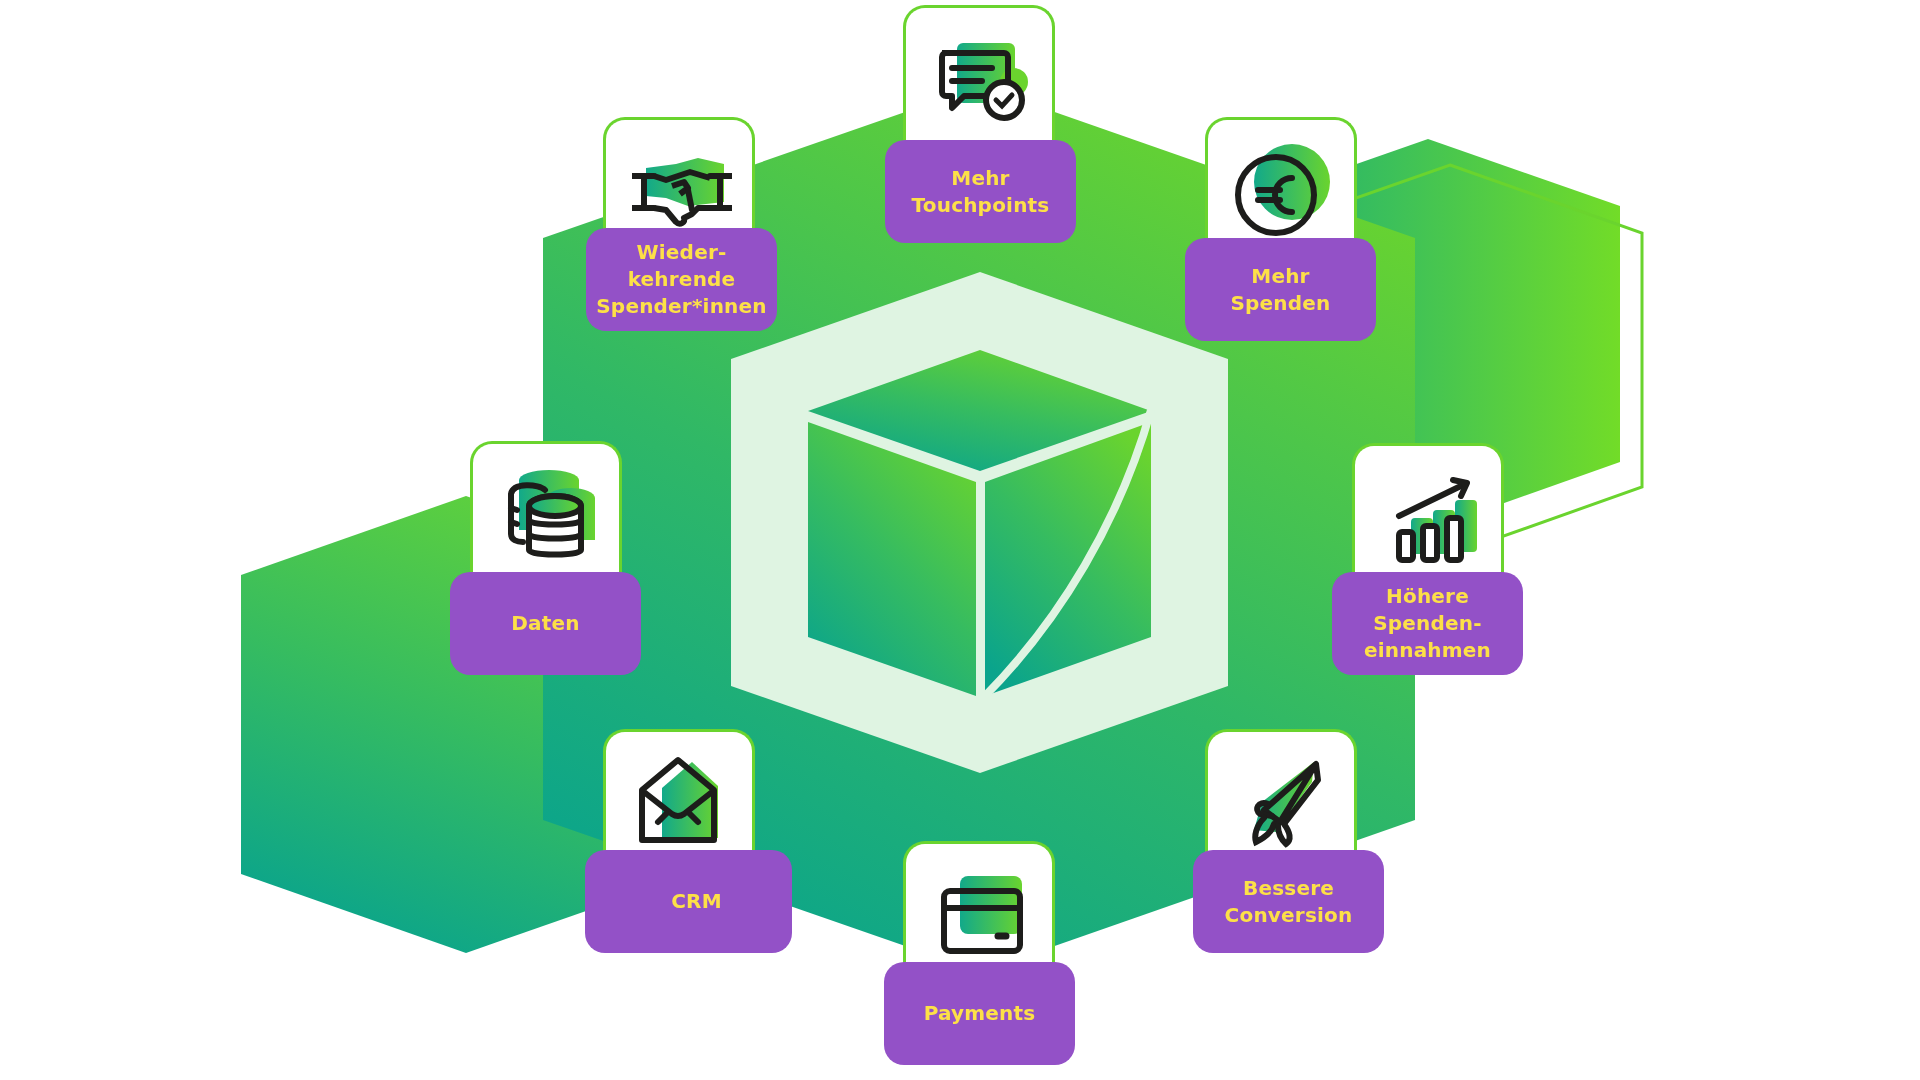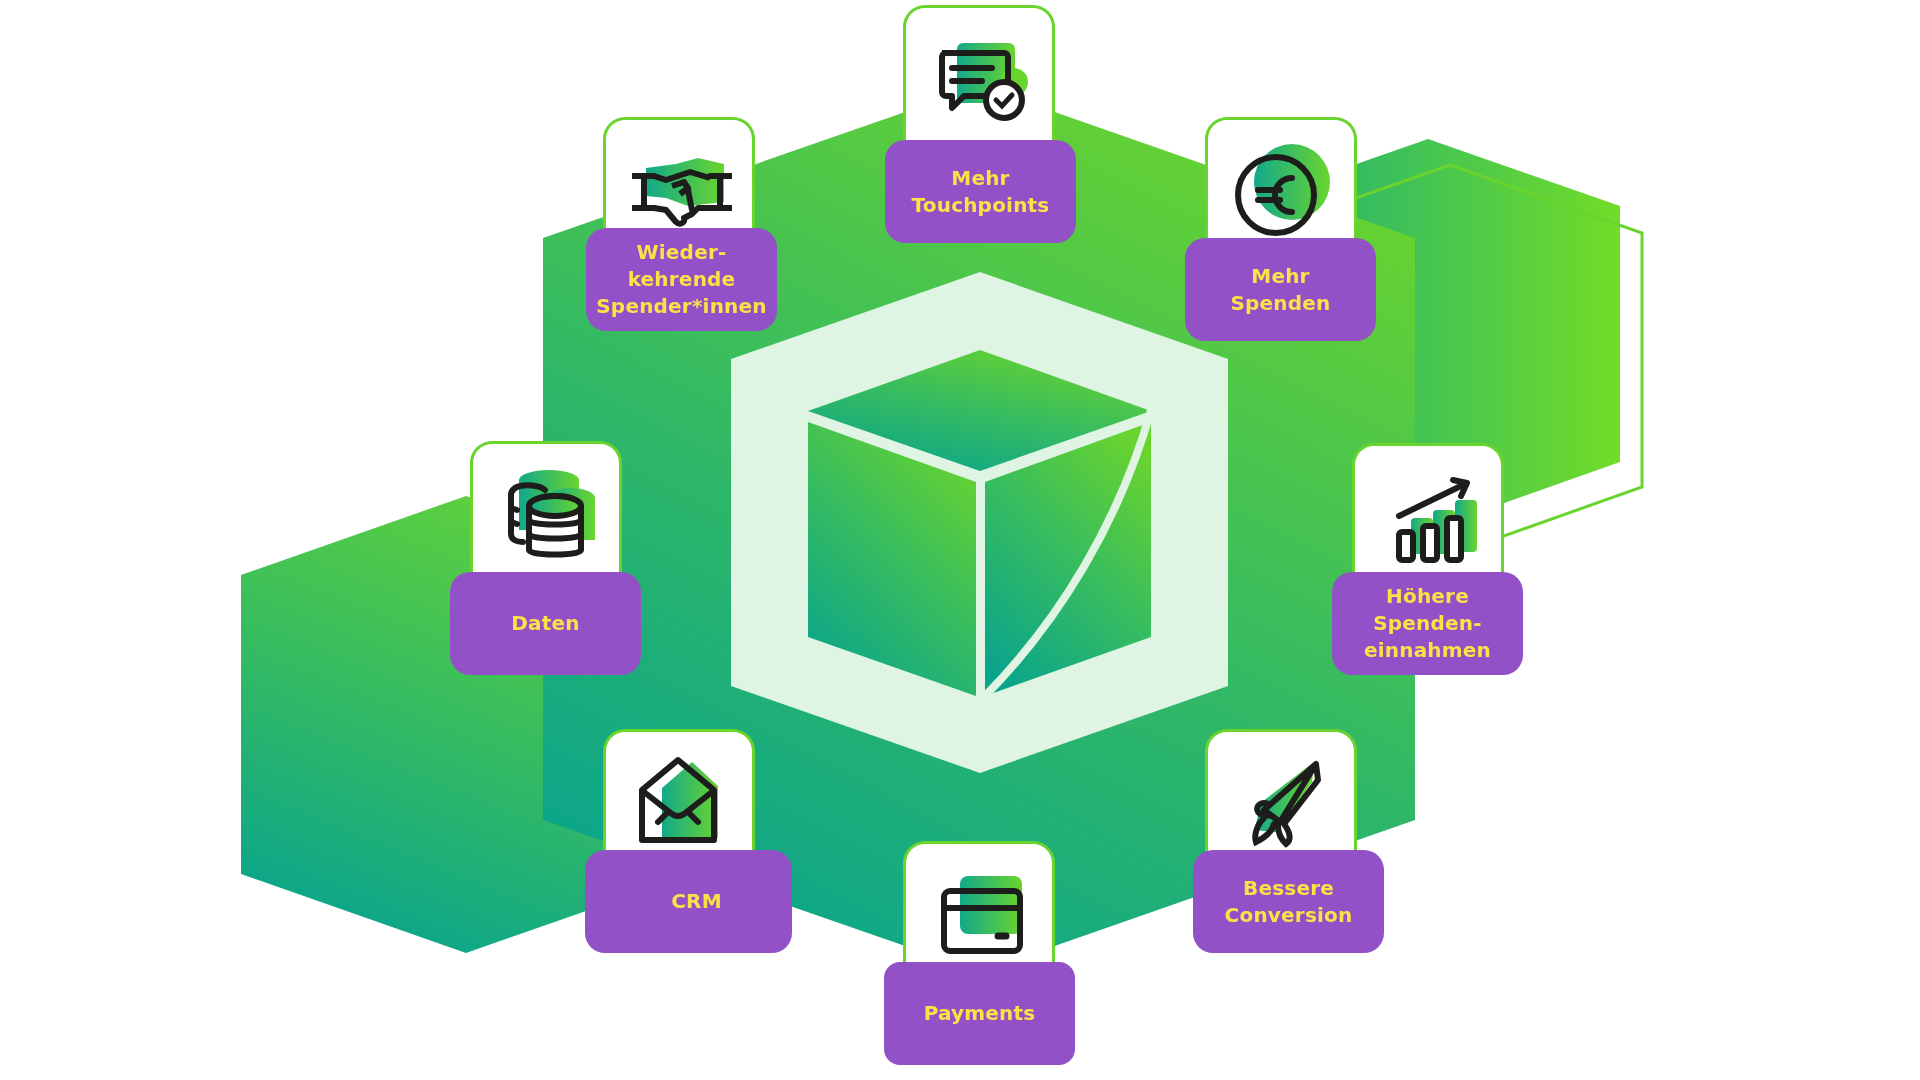--- a/index.html
+++ b/index.html
@@ -121,21 +121,21 @@
 Conversion</div>
 
 <div class="card" style="left:903px;top:841px;">
   <svg viewBox="0 0 100 100">
     <rect x="28" y="12" width="62" height="58" rx="8" fill="url(#gIcon)"></rect>
     <rect x="12" y="27" width="76" height="60" rx="6" fill="none" stroke="#1d1d1b" stroke-width="6"></rect>
     <line x1="12" y1="44" x2="88" y2="44" stroke="#1d1d1b" stroke-width="6"></line>
     <line x1="66" y1="72" x2="74" y2="72" stroke="#1d1d1b" stroke-width="7" stroke-linecap="round"></line>
   </svg>
 </div>
-<div class="label" style="left:884px;top:962px;border-radius:16px;">Payments</div>
+<div class="label" style="left:884px;top:962px;">Payments</div>
 
 <div class="card" style="left:603px;top:729px;">
   <svg viewBox="0 0 100 100">
     <path d="M30,36 L60,10 L86,34 V86 H30 Z" fill="url(#gIcon)"></path>
     <path d="M10,38 L46,8 L82,38 V88 H10 Z" fill="none" stroke="#1d1d1b" stroke-width="6" stroke-linejoin="round"></path>
     <path d="M12,40 L40,62 Q46,66 52,62 L80,40" fill="none" stroke="#1d1d1b" stroke-width="6" stroke-linejoin="round"></path>
     <line x1="26" y1="70" x2="34" y2="62" stroke="#1d1d1b" stroke-width="6" stroke-linecap="round"></line>
     <line x1="66" y1="70" x2="58" y2="62" stroke="#1d1d1b" stroke-width="6" stroke-linecap="round"></line>
   </svg>
 </div>

